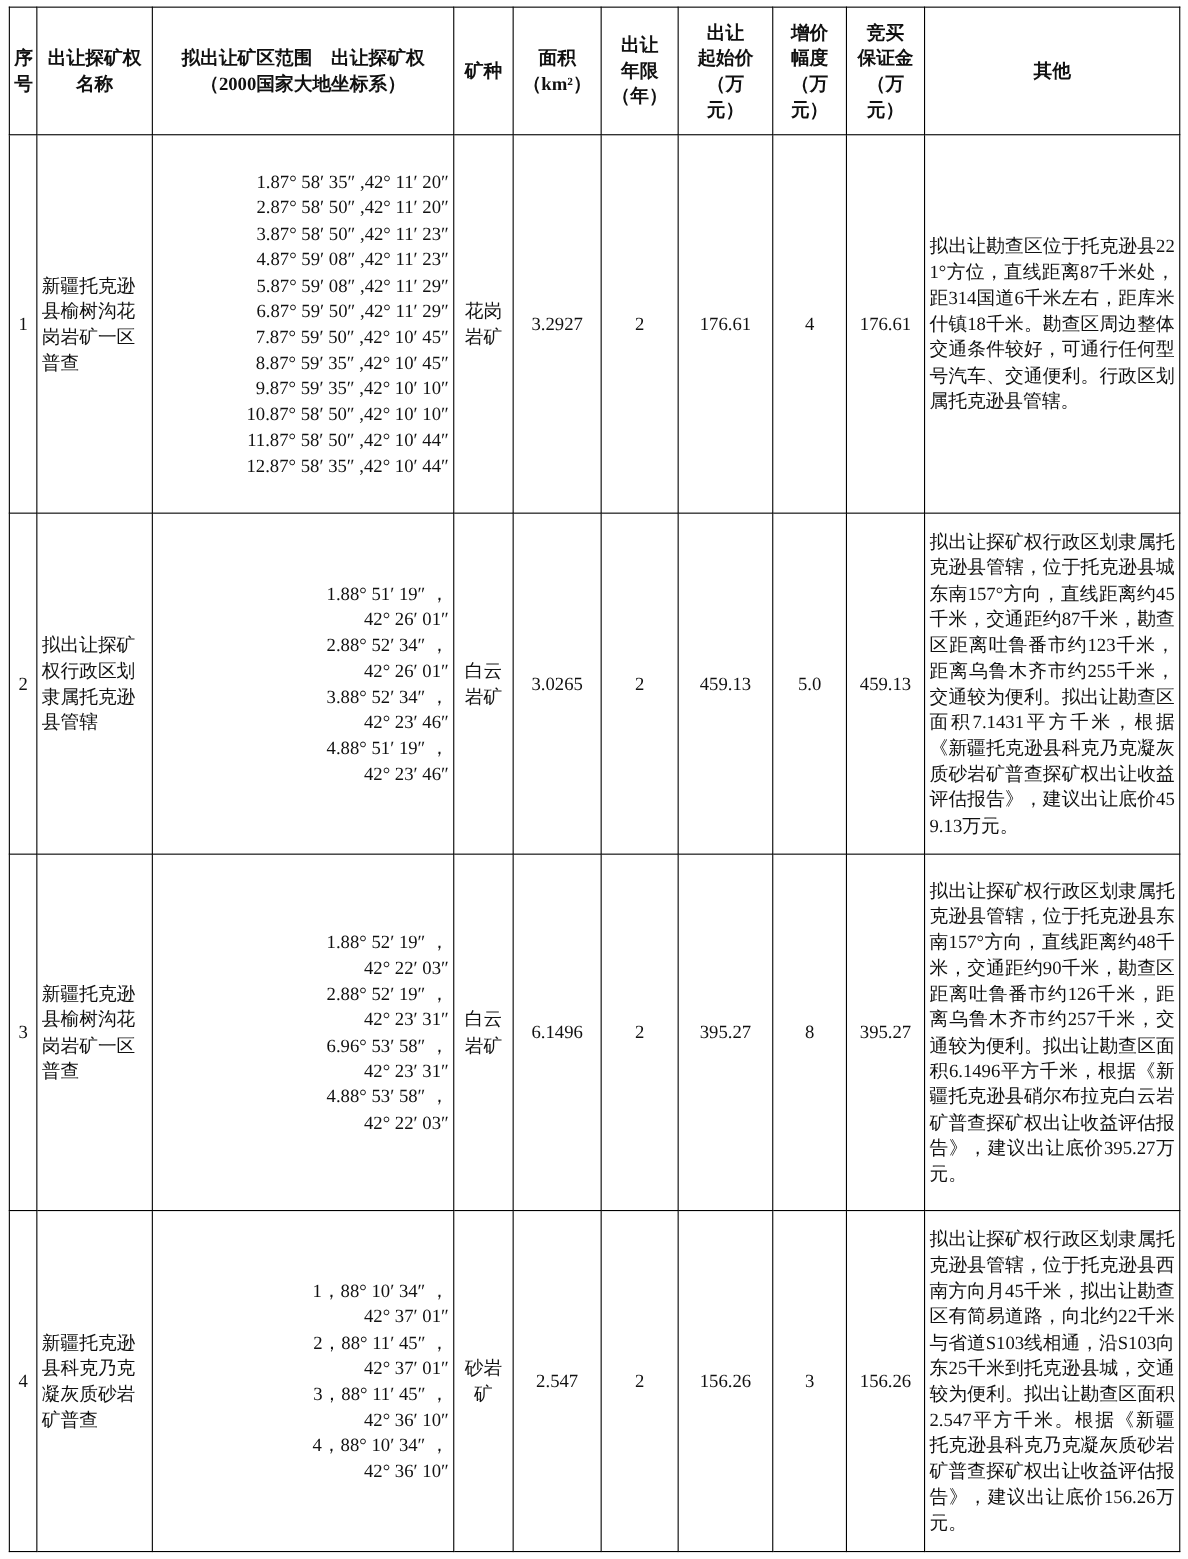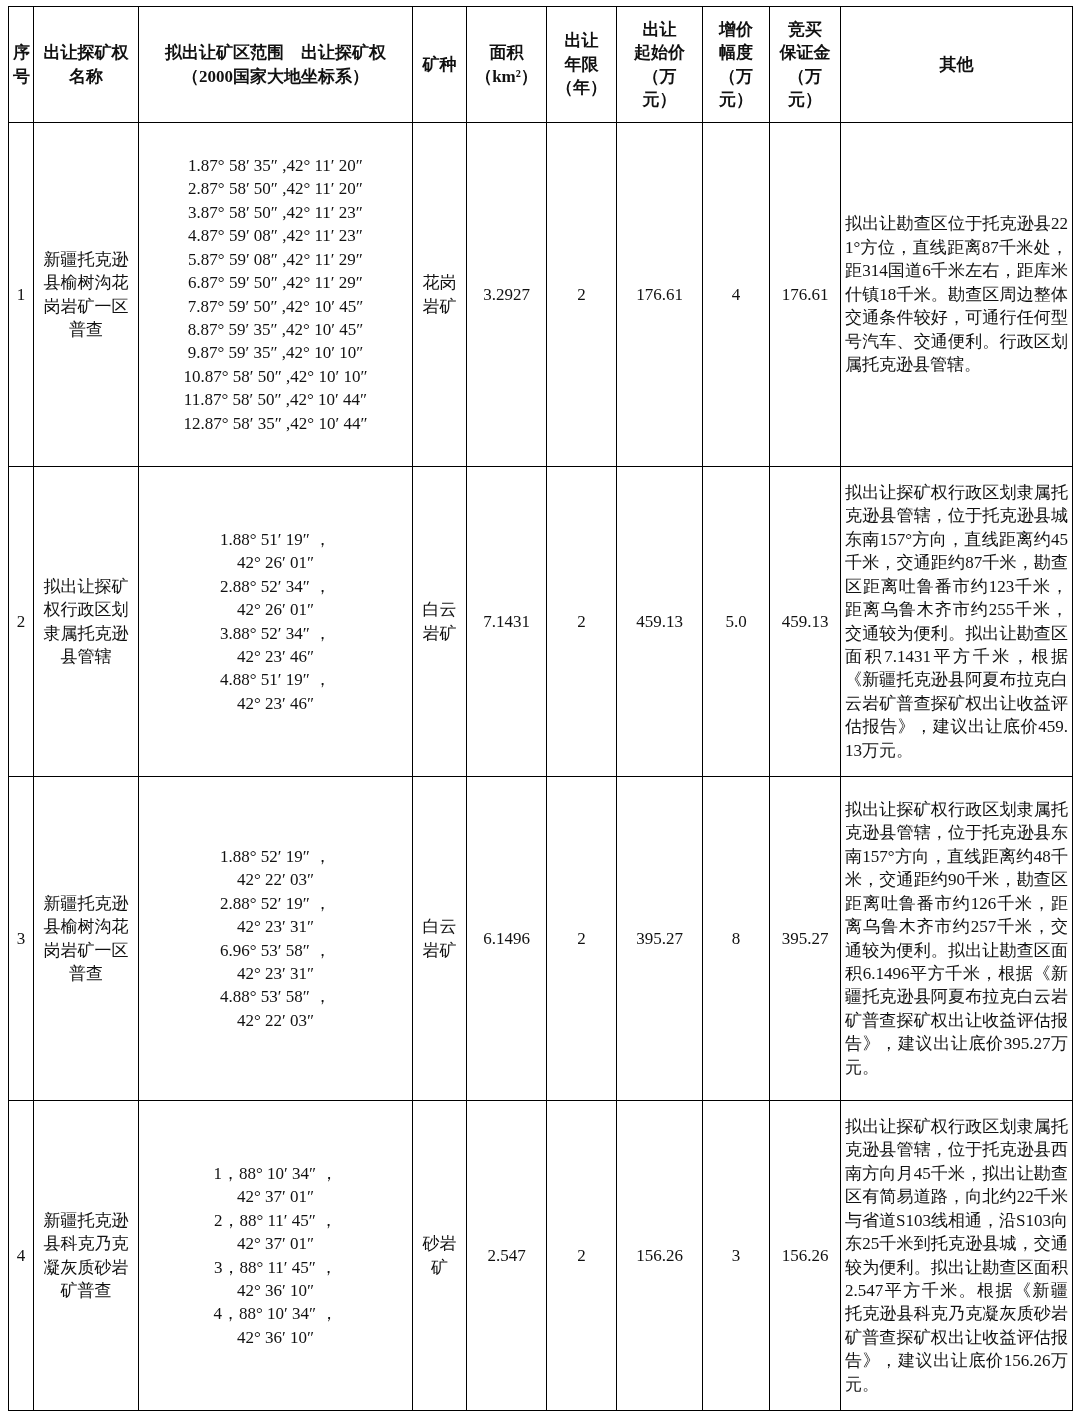--- a/index.html
+++ b/index.html
@@ -36,23 +36,23 @@
   col.c-deposit{width:71px;}
   col.c-other{width:232px;}
 
   th{
     font-weight:bold;
     text-align:center;
     white-space:pre-line;
     font-size:17px;
   }
   td.center{text-align:center;}
-  td.name-cell{text-align:center;padding:2px 8px;}
+  td.name-cell{padding:2px 8px;}
   td.coords-cell{
-    text-align:center;
+    text-align:right;
     white-space:pre-line;
     padding:4px 2px 4px 7px;
     line-height:1.42;
     font-size:16.5px;
   }
   td.other-cell{
     text-align:justify;
     text-justify:inter-ideograph;
     padding:4px 7px;
     line-height:1.36;
@@ -137,46 +137,46 @@
       <td class="name-cell">拟出让探矿权行政区划隶属托克逊县管辖</td>
       <td class="coords-cell">1.88° 51′ 19″ ，
 42° 26′ 01″
 2.88° 52′ 34″ ，
 42° 26′ 01″
 3.88° 52′ 34″ ，
 42° 23′ 46″
 4.88° 51′ 19″ ，
 42° 23′ 46″</td>
       <td class="center">白云岩矿</td>
-      <td class="center">7.1431</td>
+      <td class="center">3.0265</td>
       <td class="center">2</td>
       <td class="center">459.13</td>
       <td class="center">5.0</td>
       <td class="center">459.13</td>
-      <td class="other-cell">拟出让探矿权行政区划隶属托克逊县管辖，位于托克逊县城东南157°方向，直线距离约45千米，交通距约87千米，勘查区距离吐鲁番市约123千米，距离乌鲁木齐市约255千米，交通较为便利。拟出让勘查区面积7.1431平方千米，根据《新疆托克逊县阿夏布拉克白云岩矿普查探矿权出让收益评估报告》，建议出让底价459.13万元。</td>
+      <td class="other-cell">拟出让探矿权行政区划隶属托克逊县管辖，位于托克逊县城东南157°方向，直线距离约45千米，交通距约87千米，勘查区距离吐鲁番市约123千米，距离乌鲁木齐市约255千米，交通较为便利。拟出让勘查区面积7.1431平方千米，根据《新疆托克逊县科克乃克凝灰质砂岩矿普查探矿权出让收益评估报告》，建议出让底价459.13万元。</td>
     </tr>
 
     <tr class="r3">
       <td class="center">3</td>
       <td class="name-cell">新疆托克逊县榆树沟花岗岩矿一区普查</td>
       <td class="coords-cell">1.88° 52′ 19″ ，
 42° 22′ 03″
 2.88° 52′ 19″ ，
 42° 23′ 31″
 6.96° 53′ 58″ ，
 42° 23′ 31″
 4.88° 53′ 58″ ，
 42° 22′ 03″</td>
       <td class="center">白云岩矿</td>
       <td class="center">6.1496</td>
       <td class="center">2</td>
       <td class="center">395.27</td>
       <td class="center">8</td>
       <td class="center">395.27</td>
-      <td class="other-cell">拟出让探矿权行政区划隶属托克逊县管辖，位于托克逊县东南157°方向，直线距离约48千米，交通距约90千米，勘查区距离吐鲁番市约126千米，距离乌鲁木齐市约257千米，交通较为便利。拟出让勘查区面积6.1496平方千米，根据《新疆托克逊县阿夏布拉克白云岩矿普查探矿权出让收益评估报告》，建议出让底价395.27万元。</td>
+      <td class="other-cell">拟出让探矿权行政区划隶属托克逊县管辖，位于托克逊县东南157°方向，直线距离约48千米，交通距约90千米，勘查区距离吐鲁番市约126千米，距离乌鲁木齐市约257千米，交通较为便利。拟出让勘查区面积6.1496平方千米，根据《新疆托克逊县硝尔布拉克白云岩矿普查探矿权出让收益评估报告》，建议出让底价395.27万元。</td>
     </tr>
 
     <tr class="r4">
       <td class="center">4</td>
       <td class="name-cell">新疆托克逊县科克乃克凝灰质砂岩矿普查</td>
       <td class="coords-cell">1，88° 10′ 34″ ，
 42° 37′ 01″
 2，88° 11′ 45″ ，
 42° 37′ 01″
 3，88° 11′ 45″ ，

